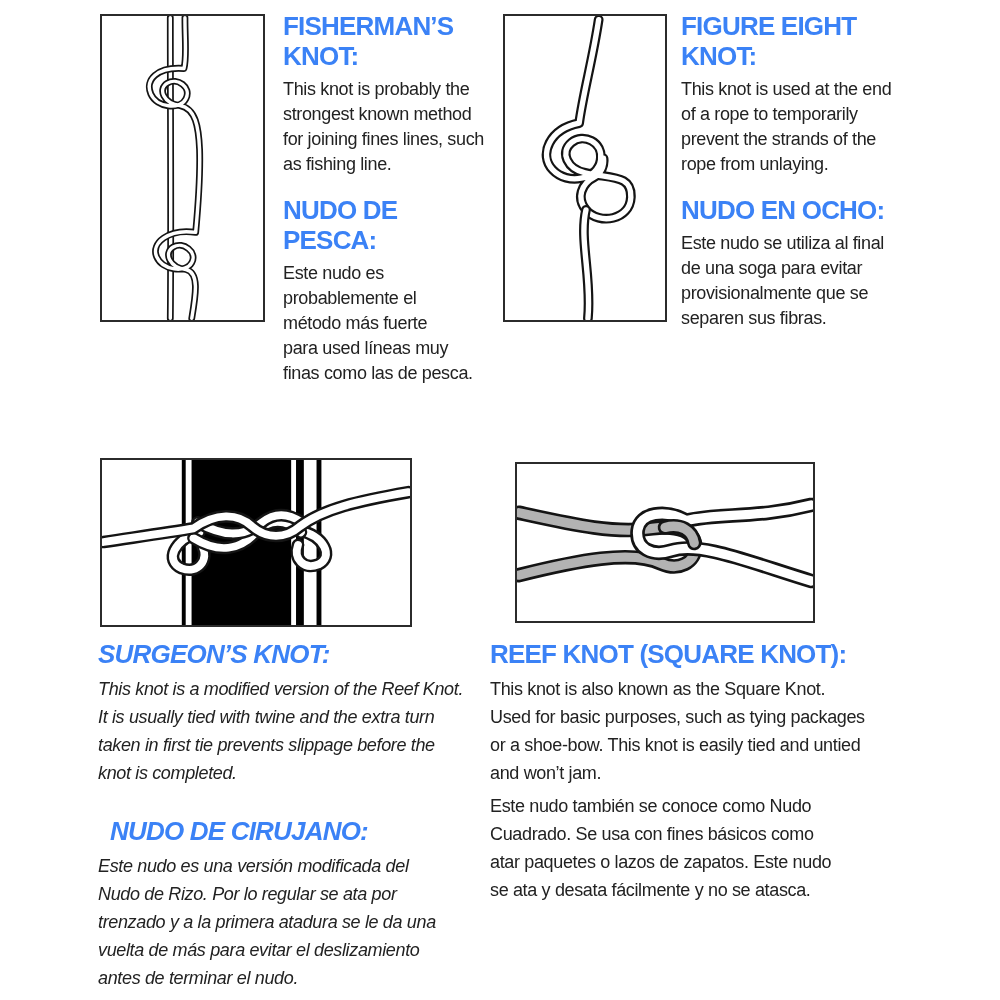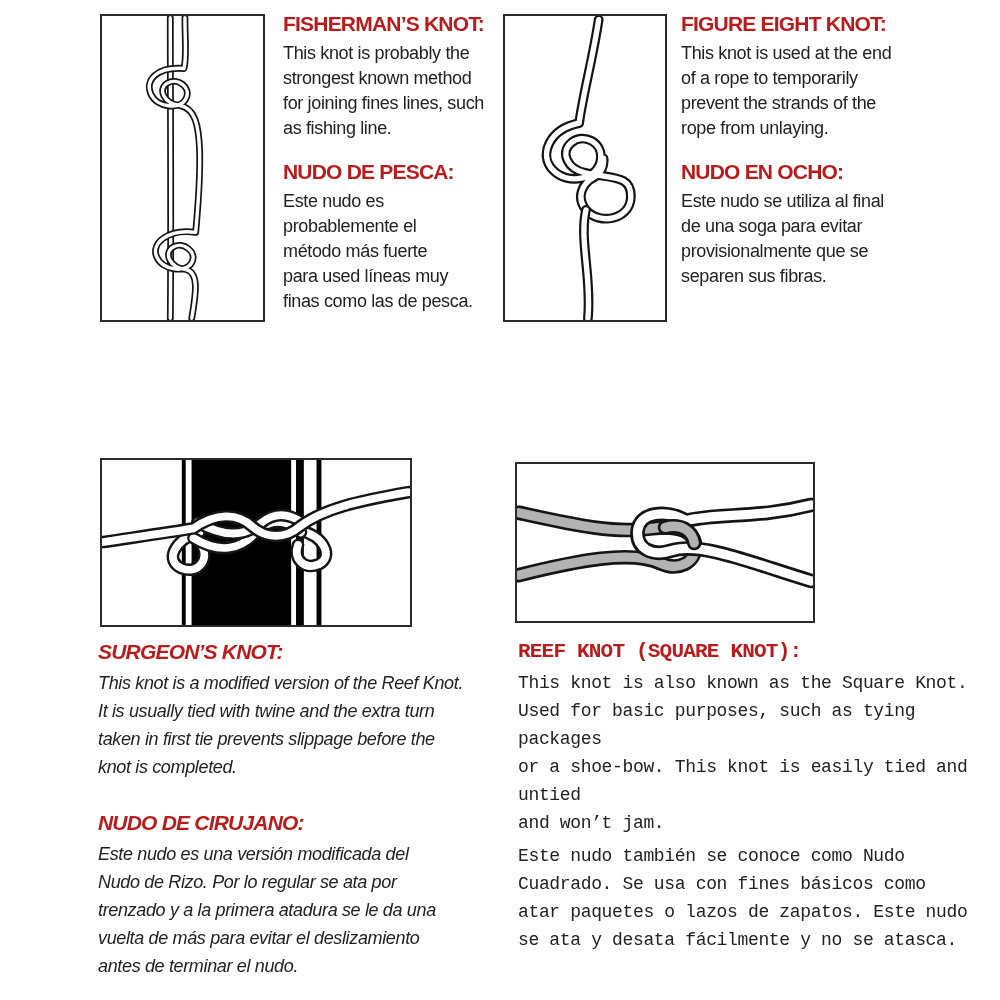--- a/index.html
+++ b/index.html
@@ -20,38 +20,38 @@
   .frame{
     position:absolute;
     border:2.5px solid var(--border);
     background:#fff;
     box-sizing:border-box;
   }
   .frame svg{display:block;width:100%;height:100%;}
   .textcol{position:absolute;}
   .knot-title{
     margin:0;
-    font-size:21px;
+    font-size:26px;
     font-weight:700;
     letter-spacing:-0.8px;
     line-height:1.15;
-    color:#b91c1c;
+    color:#3b82f6;
     text-transform:uppercase;
   }
   .knot-desc{
     margin:5px 0 0 0;
     font-size:18px;
     letter-spacing:-0.35px;
     white-space:pre-line;
     color:#222;
   }
   .top .knot-desc{line-height:25px;}
   .bottom .knot-desc{line-height:28px;}
   .top .es-title{margin-top:19px;}
-  .bottom .es-title{margin-top:30px;}
+  .bottom .es-title{margin-top:30px;margin-left:12px;}
   .rope-outline{fill:none;stroke:#141414;stroke-linecap:round;stroke-linejoin:round;}
   .rope-core-white{fill:none;stroke:#ffffff;stroke-linecap:round;stroke-linejoin:round;}
   .rope-core-gray{fill:none;stroke:var(--rope-gray);stroke-linecap:round;stroke-linejoin:round;}
 </style>
 </head>
 <body>
 
 <div class="page">
 
   <div class="frame" style="left:100px;top:14px;width:165px;height:308px;">
@@ -141,21 +141,21 @@
       <path class="rope-outline" stroke-width="15" d="M0,50 C55,62 98,72 137,66 C164,62 181,70 181,85 C181,101 164,110 146,102 C116,88 60,99 0,114"></path>
       <path class="rope-core-gray" stroke-width="9.5" d="M0,50 C55,62 98,72 137,66 C164,62 181,70 181,85 C181,101 164,110 146,102 C116,88 60,99 0,114"></path>
 
       <path class="rope-outline" stroke-width="15" d="M300,42 C245,56 206,50 172,58 C150,46 124,50 122,68 C120,87 137,95 156,89 C186,79 240,102 300,120"></path>
       <path class="rope-core-white" stroke-width="9.5" d="M300,42 C245,56 206,50 172,58 C150,46 124,50 122,68 C120,87 137,95 156,89 C186,79 240,102 300,120"></path>
 
       <path class="rope-outline" stroke-width="15" d="M150,65 C166,61 178,68 180,81"></path>
       <path class="rope-core-gray" stroke-width="9.5" d="M150,65 C166,61 178,68 180,81"></path>
     </svg>
   </div>
-  <div class="textcol bottom" style="left:518px;top:640px;width:470px;font-family:Liberation Mono, monospace;">
+  <div class="textcol bottom" style="left:490px;top:640px;width:470px;">
     <h2 class="knot-title">REEF KNOT (SQUARE KNOT):</h2>
     <p class="knot-desc">This knot is also known as the Square Knot.
 Used for basic purposes, such as tying packages
 or a shoe-bow.  This knot is easily tied and untied
 and won’t jam.</p>
     <p class="knot-desc">Este nudo también se conoce como Nudo
 Cuadrado. Se usa con fines básicos como
 atar paquetes o lazos de zapatos. Este nudo
 se ata y desata fácilmente y no se atasca.</p>
   </div>

